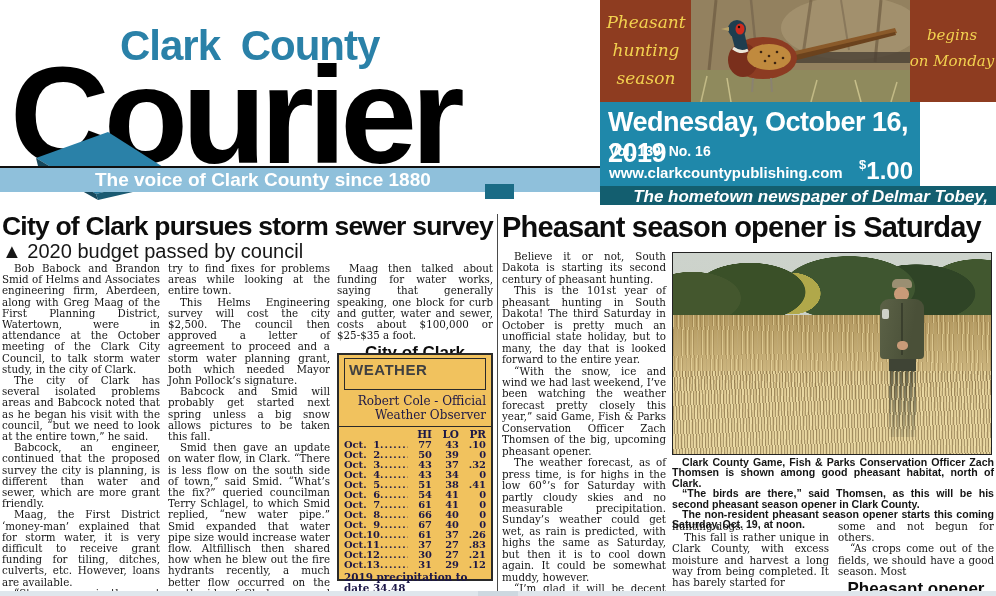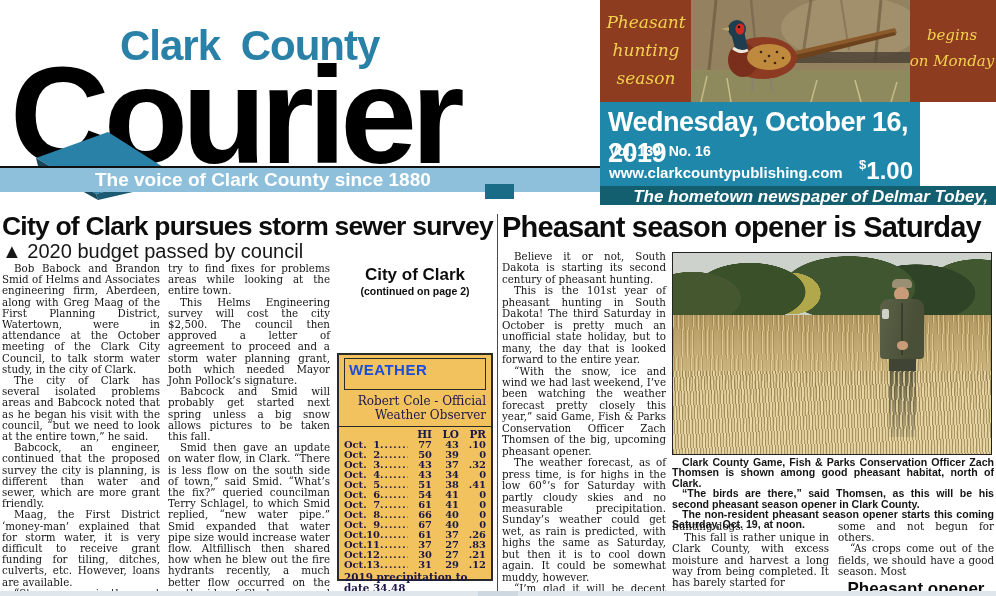--- a/index.html
+++ b/index.html
@@ -64,21 +64,21 @@
   .cont-note { font-family:"Liberation Sans", sans-serif; font-weight:bold; font-size:10.5px;
             text-align:center; color:#0d0d0d; }
 
   .vrule { position:absolute; left:497px; top:214px; width:1px; height:380px; background:#4a4a4a; }
 
   
   .weather { position:absolute; left:337px; top:353px; width:156px; height:228px; background:#f1c25e;
             border:2px solid #2a2a2a; padding:3px 5px; color:#1c1747; }
   .w-title-box { border:1.5px solid #2a2a2a; height:32px; padding:2px 4px; }
   .w-title { font-family:"Liberation Sans", sans-serif; font-weight:bold; font-size:15px;
-            letter-spacing:0.5px; color:#1d4ed8; }
+            letter-spacing:0.5px; color:#404040; }
   .w-observer { text-align:right; font-weight:normal; font-size:12px; line-height:13.5px; margin-top:5px; }
   .w-sep { border-top:1.5px solid #2a2a2a; margin:4px -5px 1px; }
   .wrow { display:flex; font-size:9.9px; line-height:10px; font-weight:bold; }
   .whead { font-size:10.5px; line-height:12px; }
   .wm { width:22px; }
   .wd { width:14px; text-align:right; }
   .wdots { flex:1; overflow:hidden; white-space:nowrap; }
   .wdots::before { content:"......................................."; letter-spacing:1px; }
   .wn  { width:24px; text-align:right; }
   .wlo { width:27px; }
@@ -212,20 +212,21 @@
     <p>Maag, the First District ‘money-man’ explained that for storm water, it is very difficult to receive grant funding for tiling, ditches, culverts, etc.  However, loans are available.</p>
     <p>“Storm sewer is the most expensive thing we do,” added Babcock and he said they would work with Darin (Altfillisch) and definitely</p>
   </div>
   <div class="col c-l2">
     <p class="noindent">try to find fixes for problems areas while looking at the entire town.</p>
     <p>This Helms Engineering survey will cost the city $2,500.  The council then approved a letter of agreement to proceed and a storm water planning grant, both which needed Mayor John Pollock’s signature.</p>
     <p>Babcock and Smid will probably get started next spring unless a big snow allows pictures to be taken this fall.</p>
     <p>Smid then gave an update on water flow, in Clark.  “There is less flow on the south side of town,” said Smid.  “What’s the fix?” queried councilman Terry Schlagel, to which Smid replied, “new water pipe.”  Smid expanded that water pipe size would increase water flow. Altfillisch then shared how when he blew out the fire hydrants recently, a much better flow occurred on the north side of Clark compared to the south side.  Smid said to simplify the water situation, in Clark, he will break his report into north and south.</p>
   </div>
   <div class="col c-l3">
+    <p>Maag then talked about funding for water works, saying that generally speaking, one block for curb and gutter, water and sewer, costs about $100,000 or $25-$35 a foot.</p>
     <div class="cont-title">City of Clark</div>
     <div class="cont-note">(continued on page 2)</div>
   </div>
 
   <div class="weather">
     <div class="w-title-box">
       <div class="w-title">WEATHER</div>
     </div>
     <div class="w-observer">
       <div>Robert Cole - Official</div>

